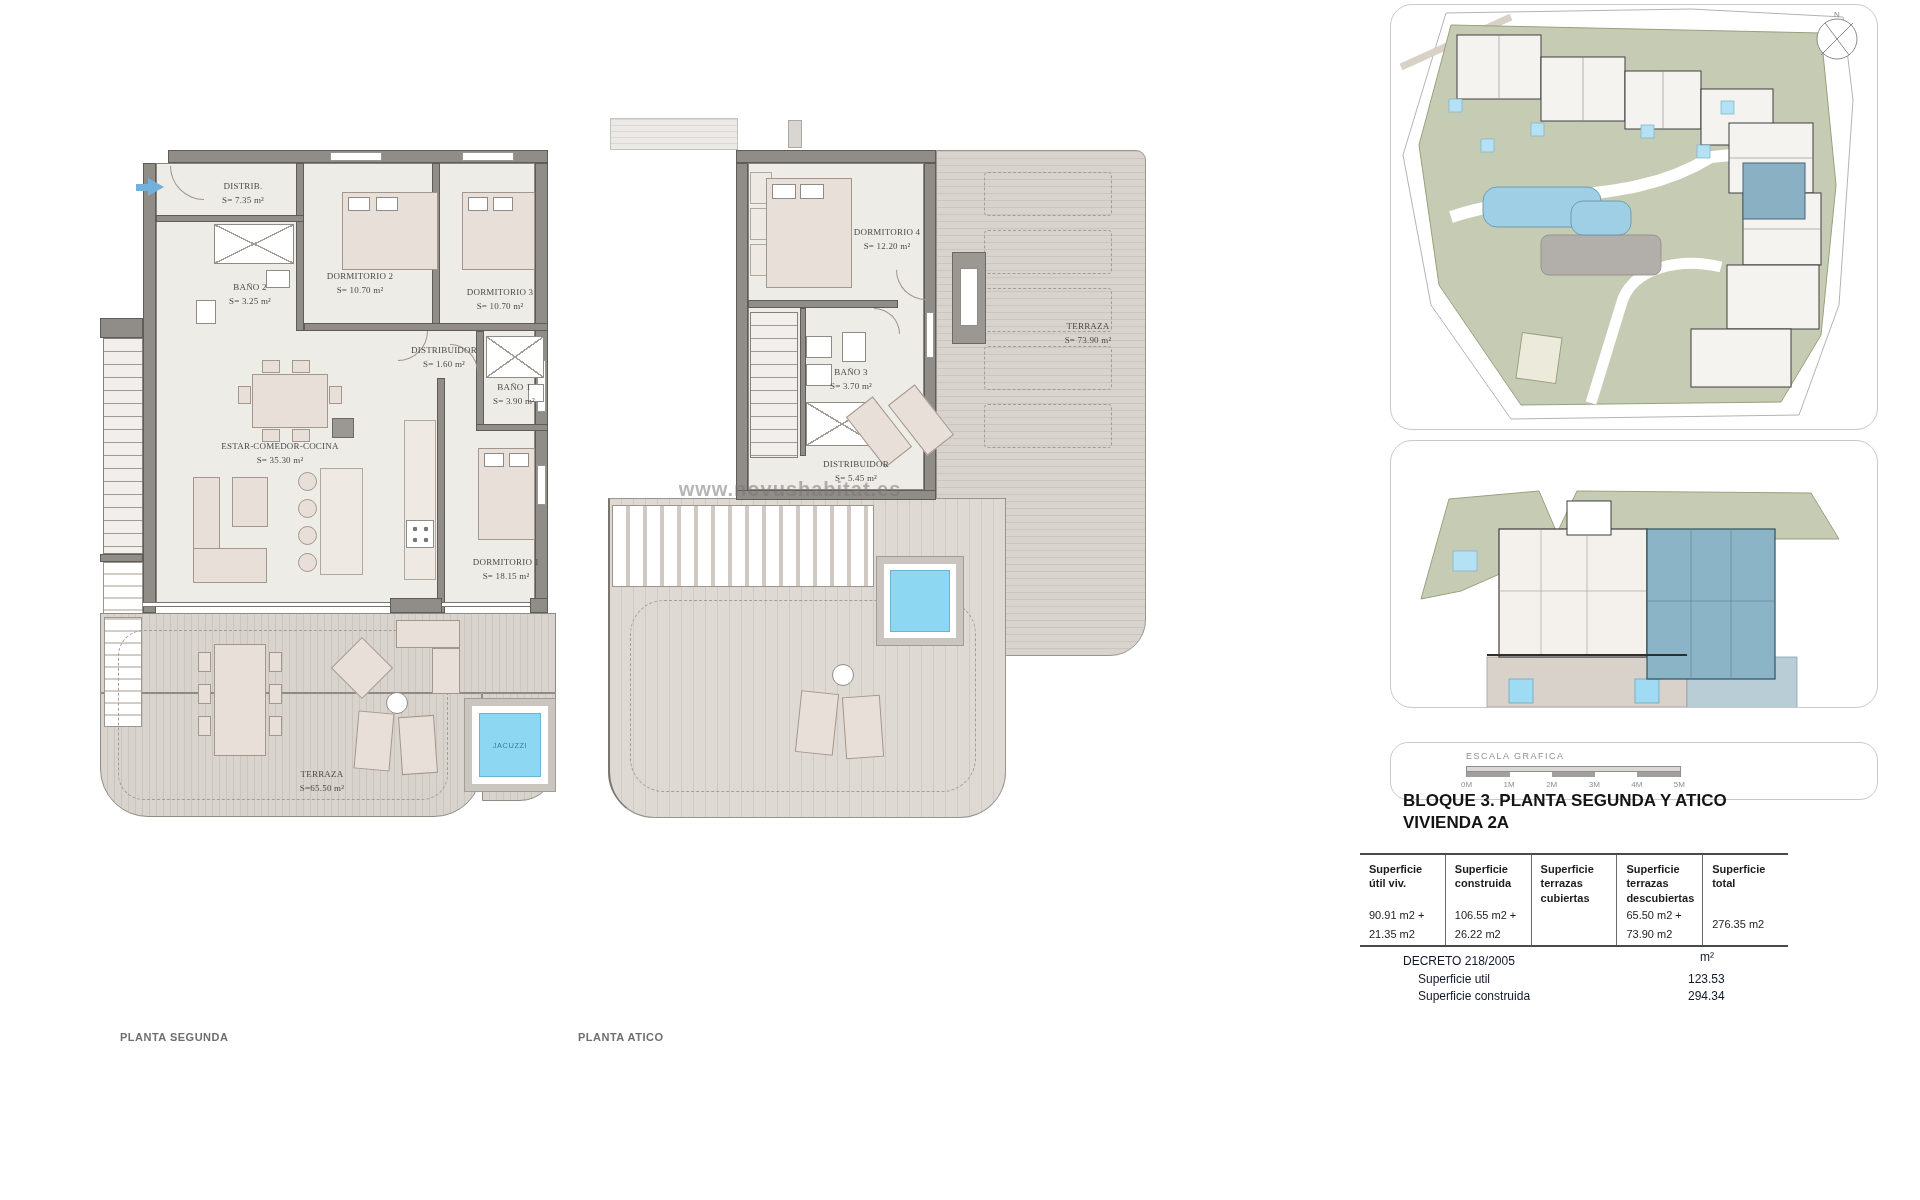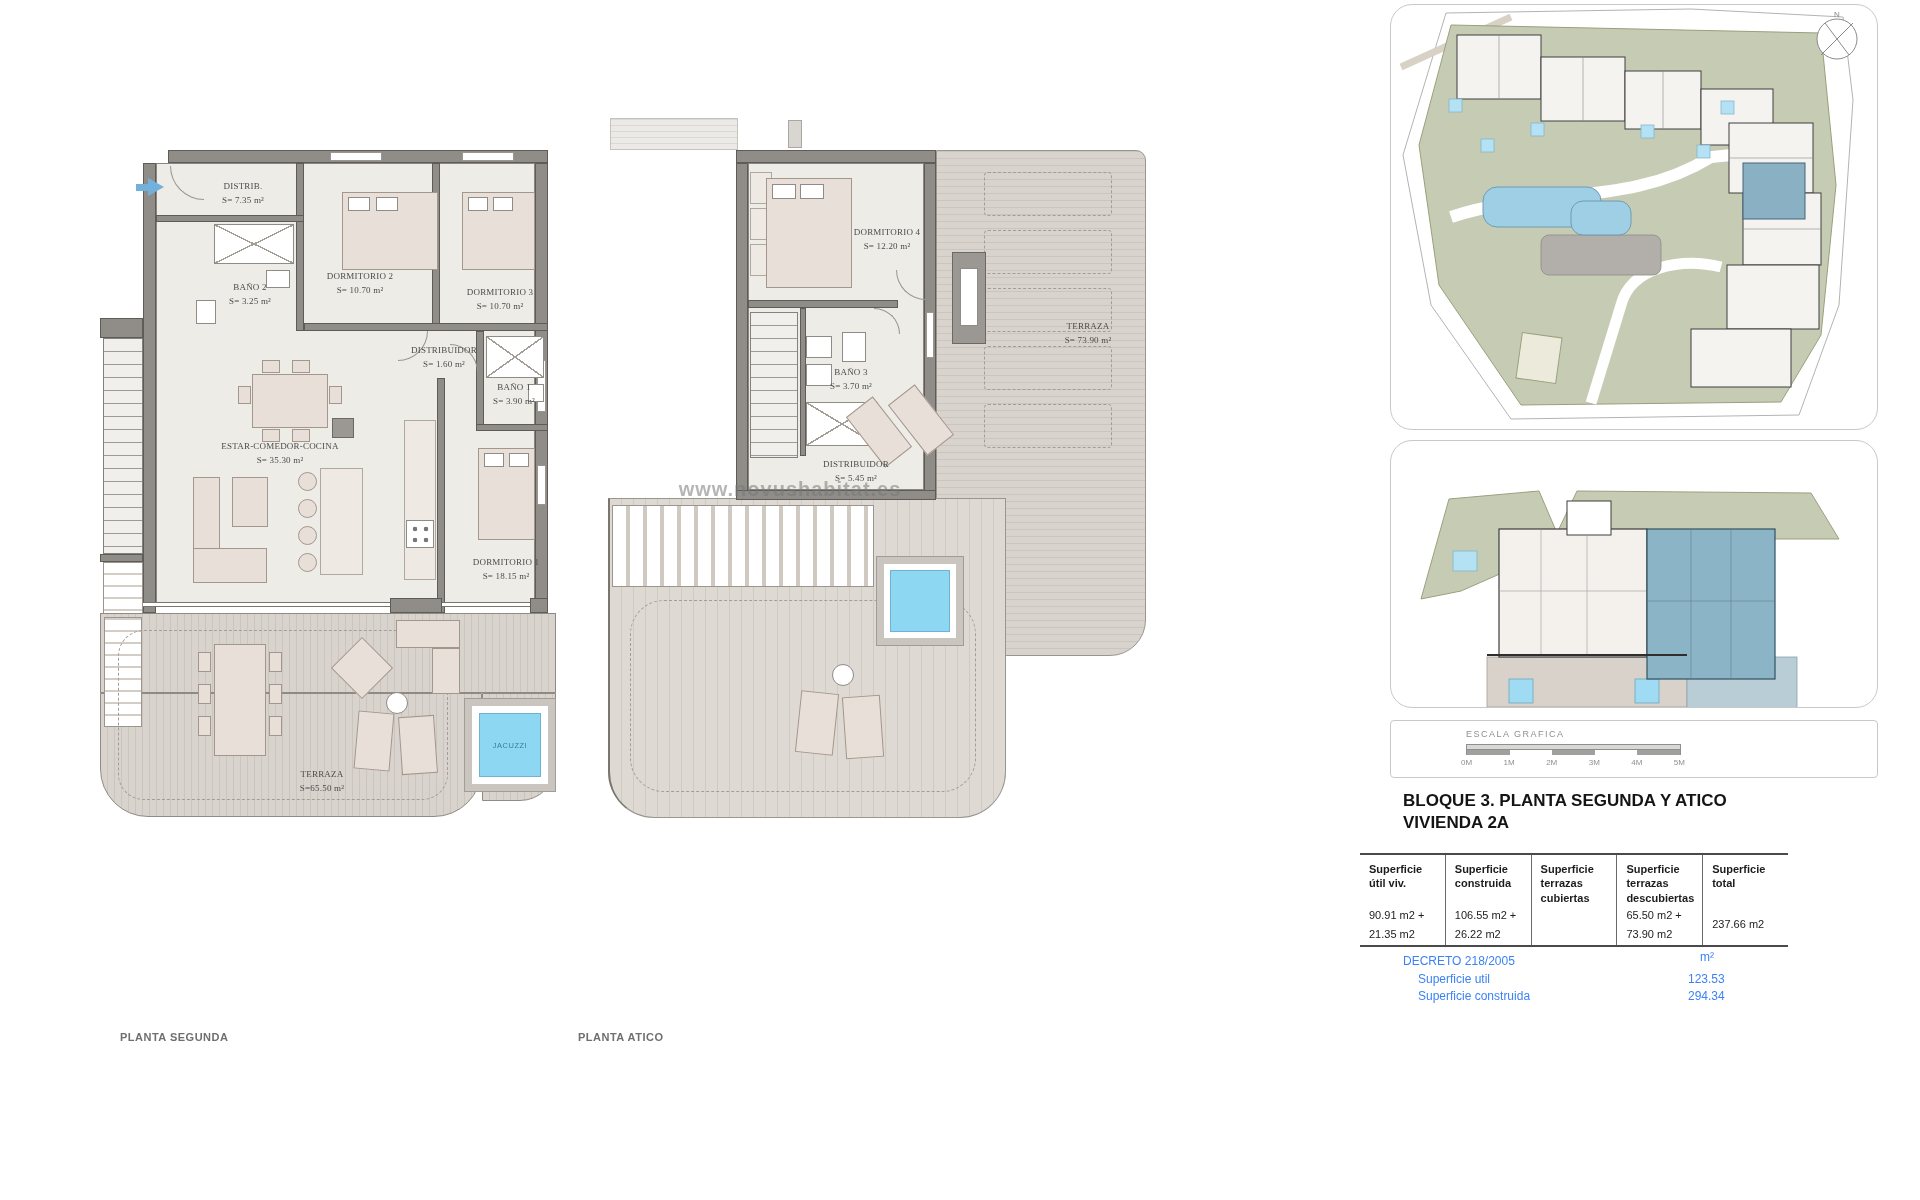--- a/index.html
+++ b/index.html
@@ -38,21 +38,21 @@
   .caption{position:absolute;font-size:11px;font-weight:bold;color:#6f6f6f;letter-spacing:.5px;}
   .panelbox{position:absolute;border:1px solid #c9c9c9;border-radius:22px;box-sizing:border-box;overflow:hidden;background:#fff;}
   .titleblk{position:absolute;font-size:17px;font-weight:bold;color:#141414;line-height:1.3;}
   .tbl{position:absolute;left:1360px;top:853px;width:428px;height:94px;display:flex;
     border-top:2px solid #4a4a4a;border-bottom:2px solid #4a4a4a;box-sizing:border-box;}
   .tcol{flex:1;padding:7px 5px 11px 9px;border-right:1px solid #6a6a6a;box-sizing:border-box;}
   .tcol:last-child{border-right:none;}
   .th{font-weight:bold;font-size:11px;line-height:1.3;color:#1c1c1c;min-height:44px;}
   .tv{font-size:11px;line-height:1.7;color:#1c1c1c;}
   .tv5{margin-top:9px;}
-  .dec{position:absolute;font-size:12px;color:#3b82f6;}
+  .dec{position:absolute;font-size:12px;color:#0f172a;}
   .sg-label{position:absolute;left:75px;top:8px;font-size:9px;color:#8f8f8f;letter-spacing:1.5px;}
   .sg-bar{position:absolute;left:75px;top:23px;width:215px;height:11px;border:1px solid #8f8f8f;box-sizing:border-box;}
   .sg-top{height:4px;background:#d9d8d4;border-bottom:1px solid #8f8f8f;}
   .sg-segs{display:flex;height:5px;}
   .sg-segs div{flex:1;}
   .sg-a{background:#a0a09c;} .sg-b{background:#ffffff;}
   .sg-ticks{position:absolute;left:70px;top:37px;width:224px;display:flex;justify-content:space-between;
     font-size:8px;color:#8f8f8f;}
 </style>
 </head>
@@ -333,21 +333,21 @@
       <line x1="108" y1="150" x2="256" y2="150" stroke="#9a9a9a" stroke-width="0.6"></line>
       <rect x="256" y="88" width="128" height="150" fill="#8cb4c7" stroke="#33535f" stroke-width="1.2"></rect>
       <line x1="300" y1="88" x2="300" y2="238" stroke="#5e8292" stroke-width="0.6"></line>
       <line x1="340" y1="88" x2="340" y2="238" stroke="#5e8292" stroke-width="0.6"></line>
       <line x1="256" y1="160" x2="384" y2="160" stroke="#5e8292" stroke-width="0.6"></line>
       <line x1="96" y1="214" x2="296" y2="214" stroke="#2e2e2e" stroke-width="2"></line>
     </g>
   </svg>
 </div>
 
-<div class="panelbox" style="left:1390px;top:720px;width:488px;height:58px;border-radius:4px;">
+<div class="panelbox" style="left:1390px;top:742px;width:488px;height:58px;border-radius:18px;">
   <div class="sg-label">ESCALA GRAFICA</div>
   <div class="sg-bar">
     <div class="sg-top"></div>
     <div class="sg-segs">
       <div class="sg-a"></div>
       <div class="sg-b"></div>
       <div class="sg-a"></div>
       <div class="sg-b"></div>
       <div class="sg-a"></div>
     </div>
@@ -392,21 +392,21 @@
   <div class="tcol">
     <div class="th">Superficie terrazas descubiertas</div>
     <div class="tv">
       <div>65.50 m2 +</div>
         <div>73.90 m2</div>
       </div>
   </div>
   <div class="tcol">
     <div class="th">Superficie total</div>
     <div class="tv tv5">
-      <div>237.66 m2</div>
+      <div>276.35 m2</div>
         <div></div>
       </div>
   </div>
 </div>
 
 <div class="dec" style="left:1403px;top:954px;">DECRETO 218/2005</div>
 <div class="dec" style="left:1700px;top:950px;">m²</div>
 <div class="dec" style="left:1418px;top:972px;">Superficie util</div>
 <div class="dec" style="left:1688px;top:972px;">123.53</div>
 <div class="dec" style="left:1418px;top:989px;">Superficie construida</div>

